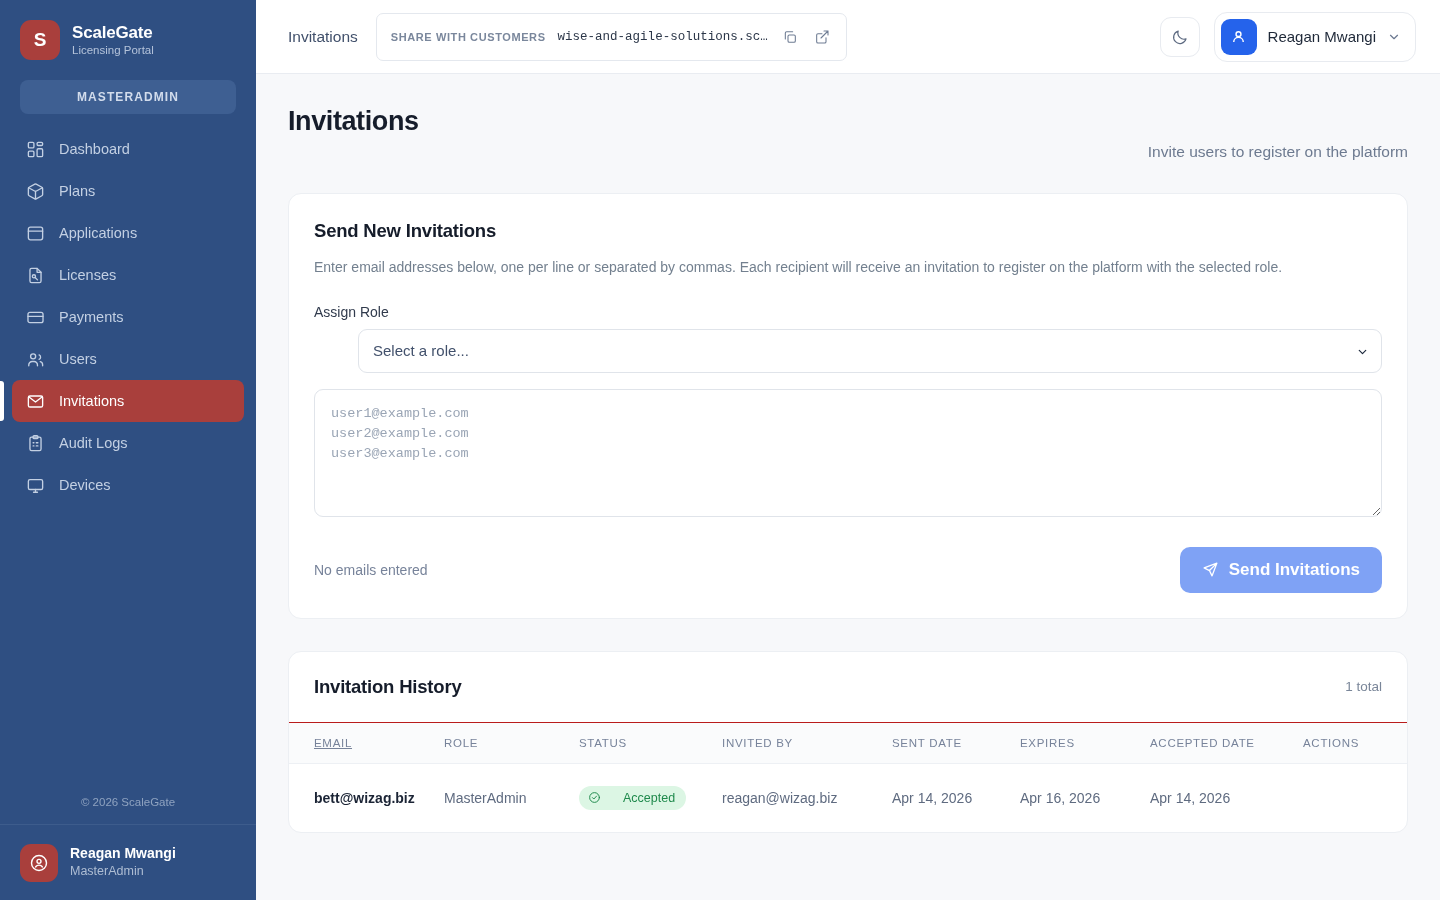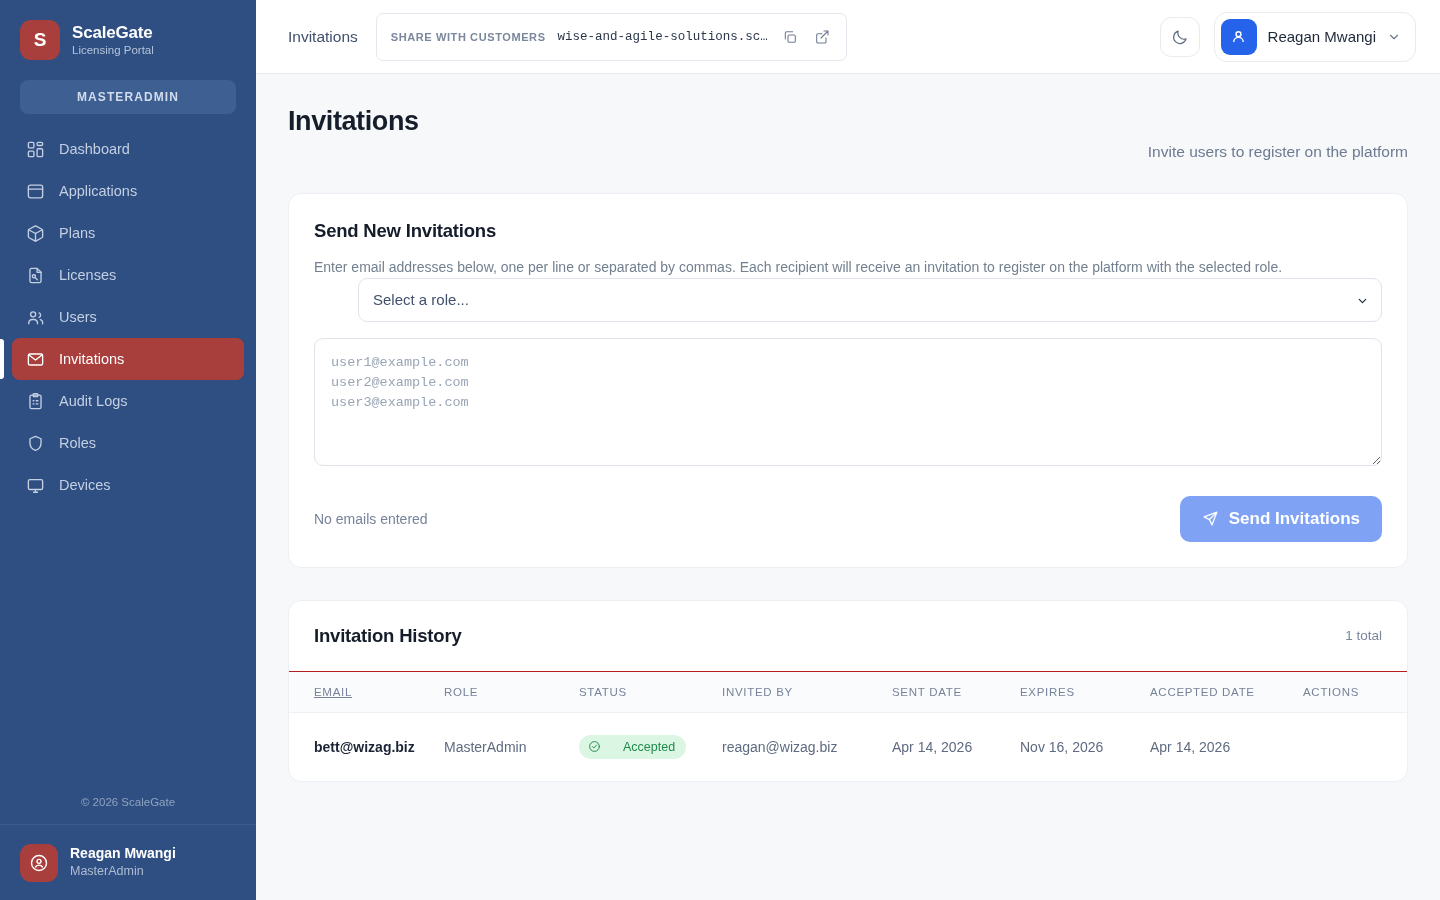--- a/index.html
+++ b/index.html
@@ -244,49 +244,58 @@
               <rect x="14" y="11" width="7" height="10" rx="1.5"></rect>
               <rect x="3" y="14" width="7" height="7" rx="1.5"></rect>
             </svg>
           </span>
         <span>Dashboard</span>
       </div>
 
       <div class="nav-item">
         <span class="ico">
             <svg viewBox="0 0 24 24">
+              <path d="M21 8.2v7.6a1.8 1.8 0 0 1-.95 1.6l-7.2 3.9a1.8 1.8 0 0 1-1.7 0l-7.2-3.9A1.8 1.8 0 0 1 3 15.8V8.2a1.8 1.8 0 0 1 .95-1.6l7.2-3.9a1.8 1.8 0 0 1 1.7 0l7.2 3.9A1.8 1.8 0 0 1 21 8.2z"></path>
+              <path d="M3.3 7.3 12 12l8.7-4.7M12 21V12"></path>
+            </svg>
+          </span>
+        <span>Plans</span>
+      </div>
+
+      <div class="nav-item">
+        <span class="ico">
+            <svg viewBox="0 0 24 24">
               <rect x="3" y="4" width="18" height="16" rx="2.5"></rect>
               <path d="M3 9h18"></path>
             </svg>
           </span>
         <span>Applications</span>
-      </div>
-
-      <div class="nav-item">
-        <span class="ico">
-            <svg viewBox="0 0 24 24">
-              <path d="M21 8.2v7.6a1.8 1.8 0 0 1-.95 1.6l-7.2 3.9a1.8 1.8 0 0 1-1.7 0l-7.2-3.9A1.8 1.8 0 0 1 3 15.8V8.2a1.8 1.8 0 0 1 .95-1.6l7.2-3.9a1.8 1.8 0 0 1 1.7 0l7.2 3.9A1.8 1.8 0 0 1 21 8.2z"></path>
-              <path d="M3.3 7.3 12 12l8.7-4.7M12 21V12"></path>
-            </svg>
-          </span>
-        <span>Plans</span>
       </div>
 
       <div class="nav-item">
         <span class="ico">
             <svg viewBox="0 0 24 24">
               <path d="M14 3H7a2 2 0 0 0-2 2v14a2 2 0 0 0 2 2h10a2 2 0 0 0 2-2V8z"></path>
               <path d="M14 3v5h5"></path>
               <circle cx="10" cy="13" r="2"></circle>
               <path d="M11.5 14.5 14.5 17.5"></path>
             </svg>
           </span>
         <span>Licenses</span>
       </div>
 
+      <div class="nav-item">
+        <span class="ico">
+            <svg viewBox="0 0 24 24">
+              <rect x="2.5" y="5.5" width="19" height="13" rx="2.5"></rect>
+              <path d="M2.5 10.5h19"></path>
+            </svg>
+          </span>
+        <span>Payments</span>
+      </div>
 
       <div class="nav-item">
         <span class="ico">
             <svg viewBox="0 0 24 24">
               <circle cx="9" cy="8" r="3.2"></circle>
               <path d="M3.5 20v-1.2A4.3 4.3 0 0 1 7.8 14.5h2.4a4.3 4.3 0 0 1 4.3 4.3V20"></path>
               <path d="M16.5 6.2a3 3 0 0 1 0 5.6"></path>
               <path d="M18 14.8a4 4 0 0 1 3 3.8V20"></path>
             </svg>
           </span>
@@ -307,28 +316,20 @@
         <span class="ico">
             <svg viewBox="0 0 24 24">
               <rect x="5" y="4" width="14" height="17" rx="2"></rect>
               <rect x="9" y="2.2" width="6" height="3.6" rx="1.2"></rect>
               <path d="M9 11h1M13 11h2M9 15h1M13 15h2"></path>
             </svg>
           </span>
         <span>Audit Logs</span>
       </div>
 
-      <div class="nav-item">
-        <span class="ico">
-            <svg viewBox="0 0 24 24">
-              <path d="M12 3 5 6v5.2c0 4.4 2.9 8.3 7 9.6 4.1-1.3 7-5.2 7-9.6V6z"></path>
-            </svg>
-          </span>
-        <span>Roles</span>
-      </div>
 
       <div class="nav-item">
         <span class="ico">
             <svg viewBox="0 0 24 24">
               <rect x="3" y="4.5" width="18" height="12.5" rx="2"></rect>
               <path d="M9.5 20.5h5M12 17v3.5"></path>
             </svg>
           </span>
         <span>Devices</span>
       </div>
@@ -402,20 +403,21 @@
     <main class="content">
 
       <h1 class="page-title">Invitations</h1>
       <p class="page-sub">Invite users to register on the platform</p>
 
       <section class="card">
         <div class="card-pad">
           <h2 class="card-title">Send New Invitations</h2>
           <p class="card-desc">Enter email addresses below, one per line or separated by commas. Each recipient will receive an invitation to register on the platform with the selected role.</p>
 
+          <div class="field-label">Assign Role</div>
           <div class="select-wrap">
             <select class="role-select">
               <option>Select a role...</option>
             </select>
             <span class="select-chev"><svg viewBox="0 0 24 24">
                   <path d="m6 9 6 6 6-6"></path>
                 </svg></span>
           </div>
 
           <textarea class="emails" placeholder="user1@example.com
@@ -461,21 +463,21 @@
                 <span class="badge">
                   <svg viewBox="0 0 24 24">
                       <circle cx="12" cy="12" r="9"></circle>
                       <path d="m8.2 12.2 2.6 2.6 5-5.4"></path>
                     </svg>
                   <span>Accepted</span>
                 </span>
               </td>
               <td>reagan@wizag.biz</td>
               <td>Apr 14, 2026</td>
-              <td>Nov 16, 2026</td>
+              <td>Apr 16, 2026</td>
               <td>Apr 14, 2026</td>
               <td></td>
             </tr>
           </tbody>
         </table>
       </section>
 
     </main>
   </div>
 </div>

